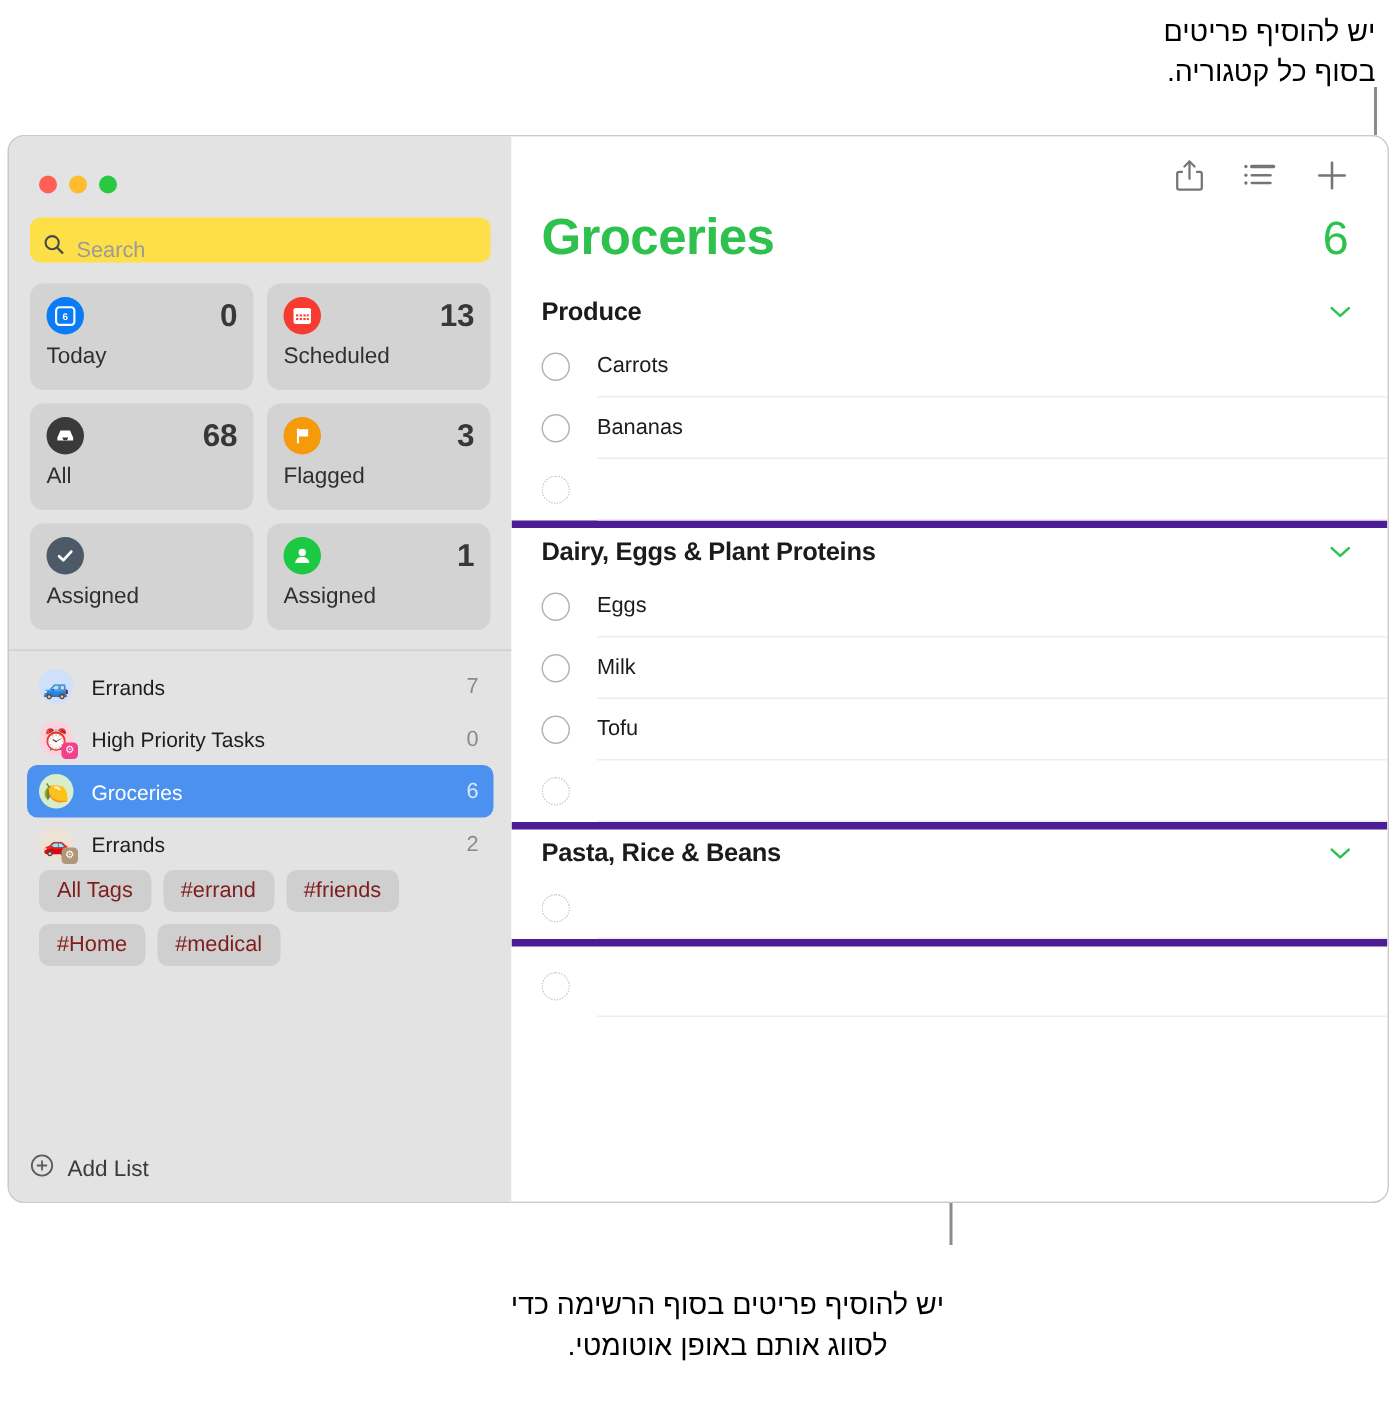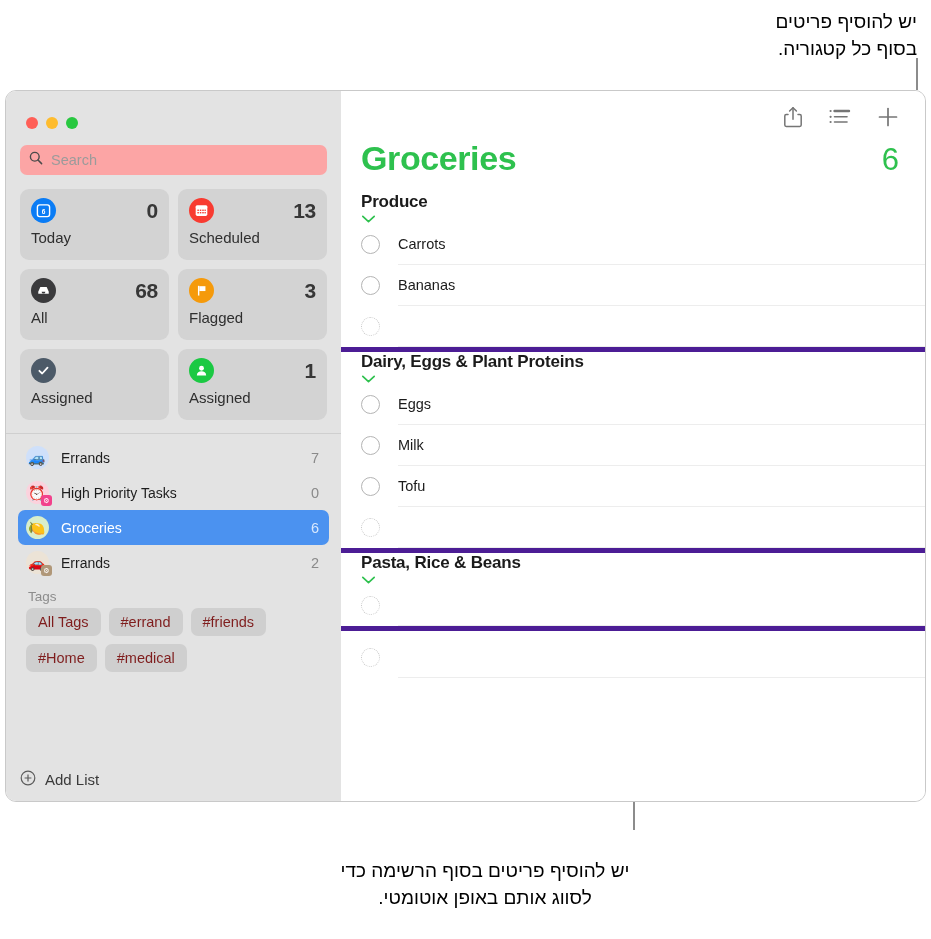--- a/index.html
+++ b/index.html
@@ -100,24 +100,24 @@
     height: 12px;
     border-radius: 50%;
   }
   .dot.red { background: #ff5f57; }
   .dot.yellow { background: #febc2e; }
   .dot.green { background: #28c840; }
 
   .search-wrap {
     margin: 16px 14px 0 14px;
     height: 30px;
-    background: #fca5a5;
+    background: #fde047;
     border-radius: 7px;
     display: flex;
-    align-items: center;
+    align-items: flex-end;
     padding: 0 9px;
     box-sizing: border-box;
   }
   .search-input {
     border: 0;
     background: transparent;
     outline: none;
     font-family: "Liberation Sans", sans-serif;
     font-size: 14.5px;
     color: #333;
@@ -293,25 +293,24 @@
     color: #2ec14e;
   }
 
   .content {
     margin-top: 14px;
     flex: 1 1 auto;
     overflow: hidden;
   }
   .section-head {
     display: flex;
-    align-items: flex-start;
+    align-items: center;
     justify-content: space-between;
     padding: 0 24px 0 20px;
     height: 32px;
-    flex-direction: column;
   }
   .section-title {
     font-size: 17px;
     font-weight: bold;
     color: #1b1b1b;
     letter-spacing: -0.2px;
   }
   .chevron { color: #2ec14e; }
   .chevron svg { display: block; }
 
@@ -505,21 +504,20 @@
 
       <div class="list-row">
         <div class="list-emoji" style="background:#ece3d6">
           <span>🚗</span>
           <span class="badge" style="background:#b09778">⚙</span>
         </div>
         <div class="list-name">Errands</div>
         <div class="list-count">2</div>
       </div>
 
-      <div class="tags-title">Tags</div>
       <div class="tags">
         <div class="tag">All Tags</div>
         <div class="tag">#errand</div>
         <div class="tag">#friends</div>
         <div class="tag">#Home</div>
         <div class="tag">#medical</div>
       </div>
     </div>
 
     <div class="addlist">

